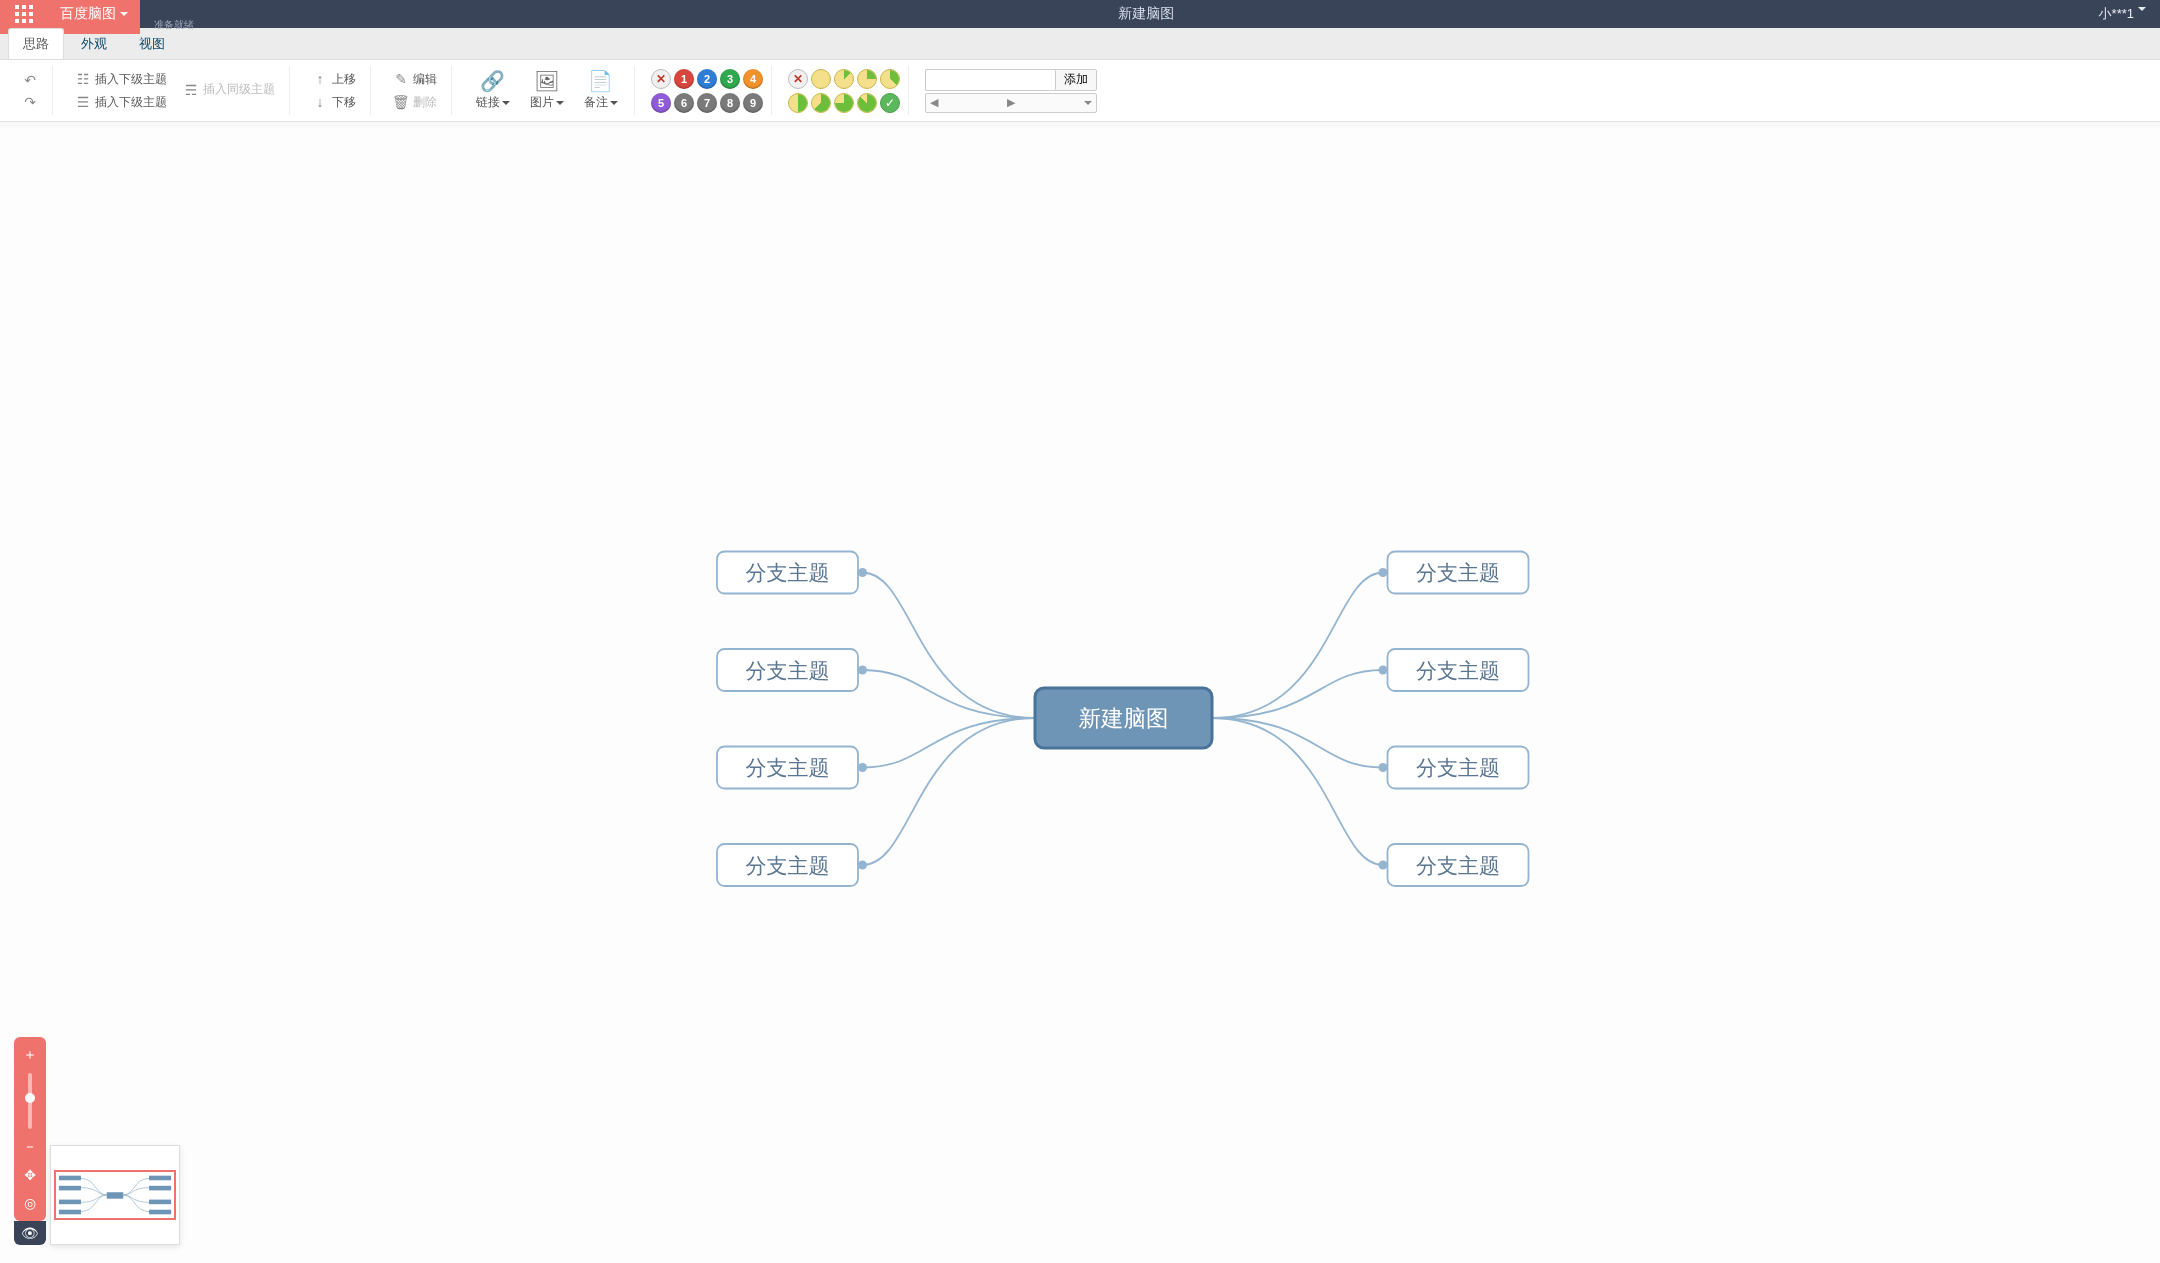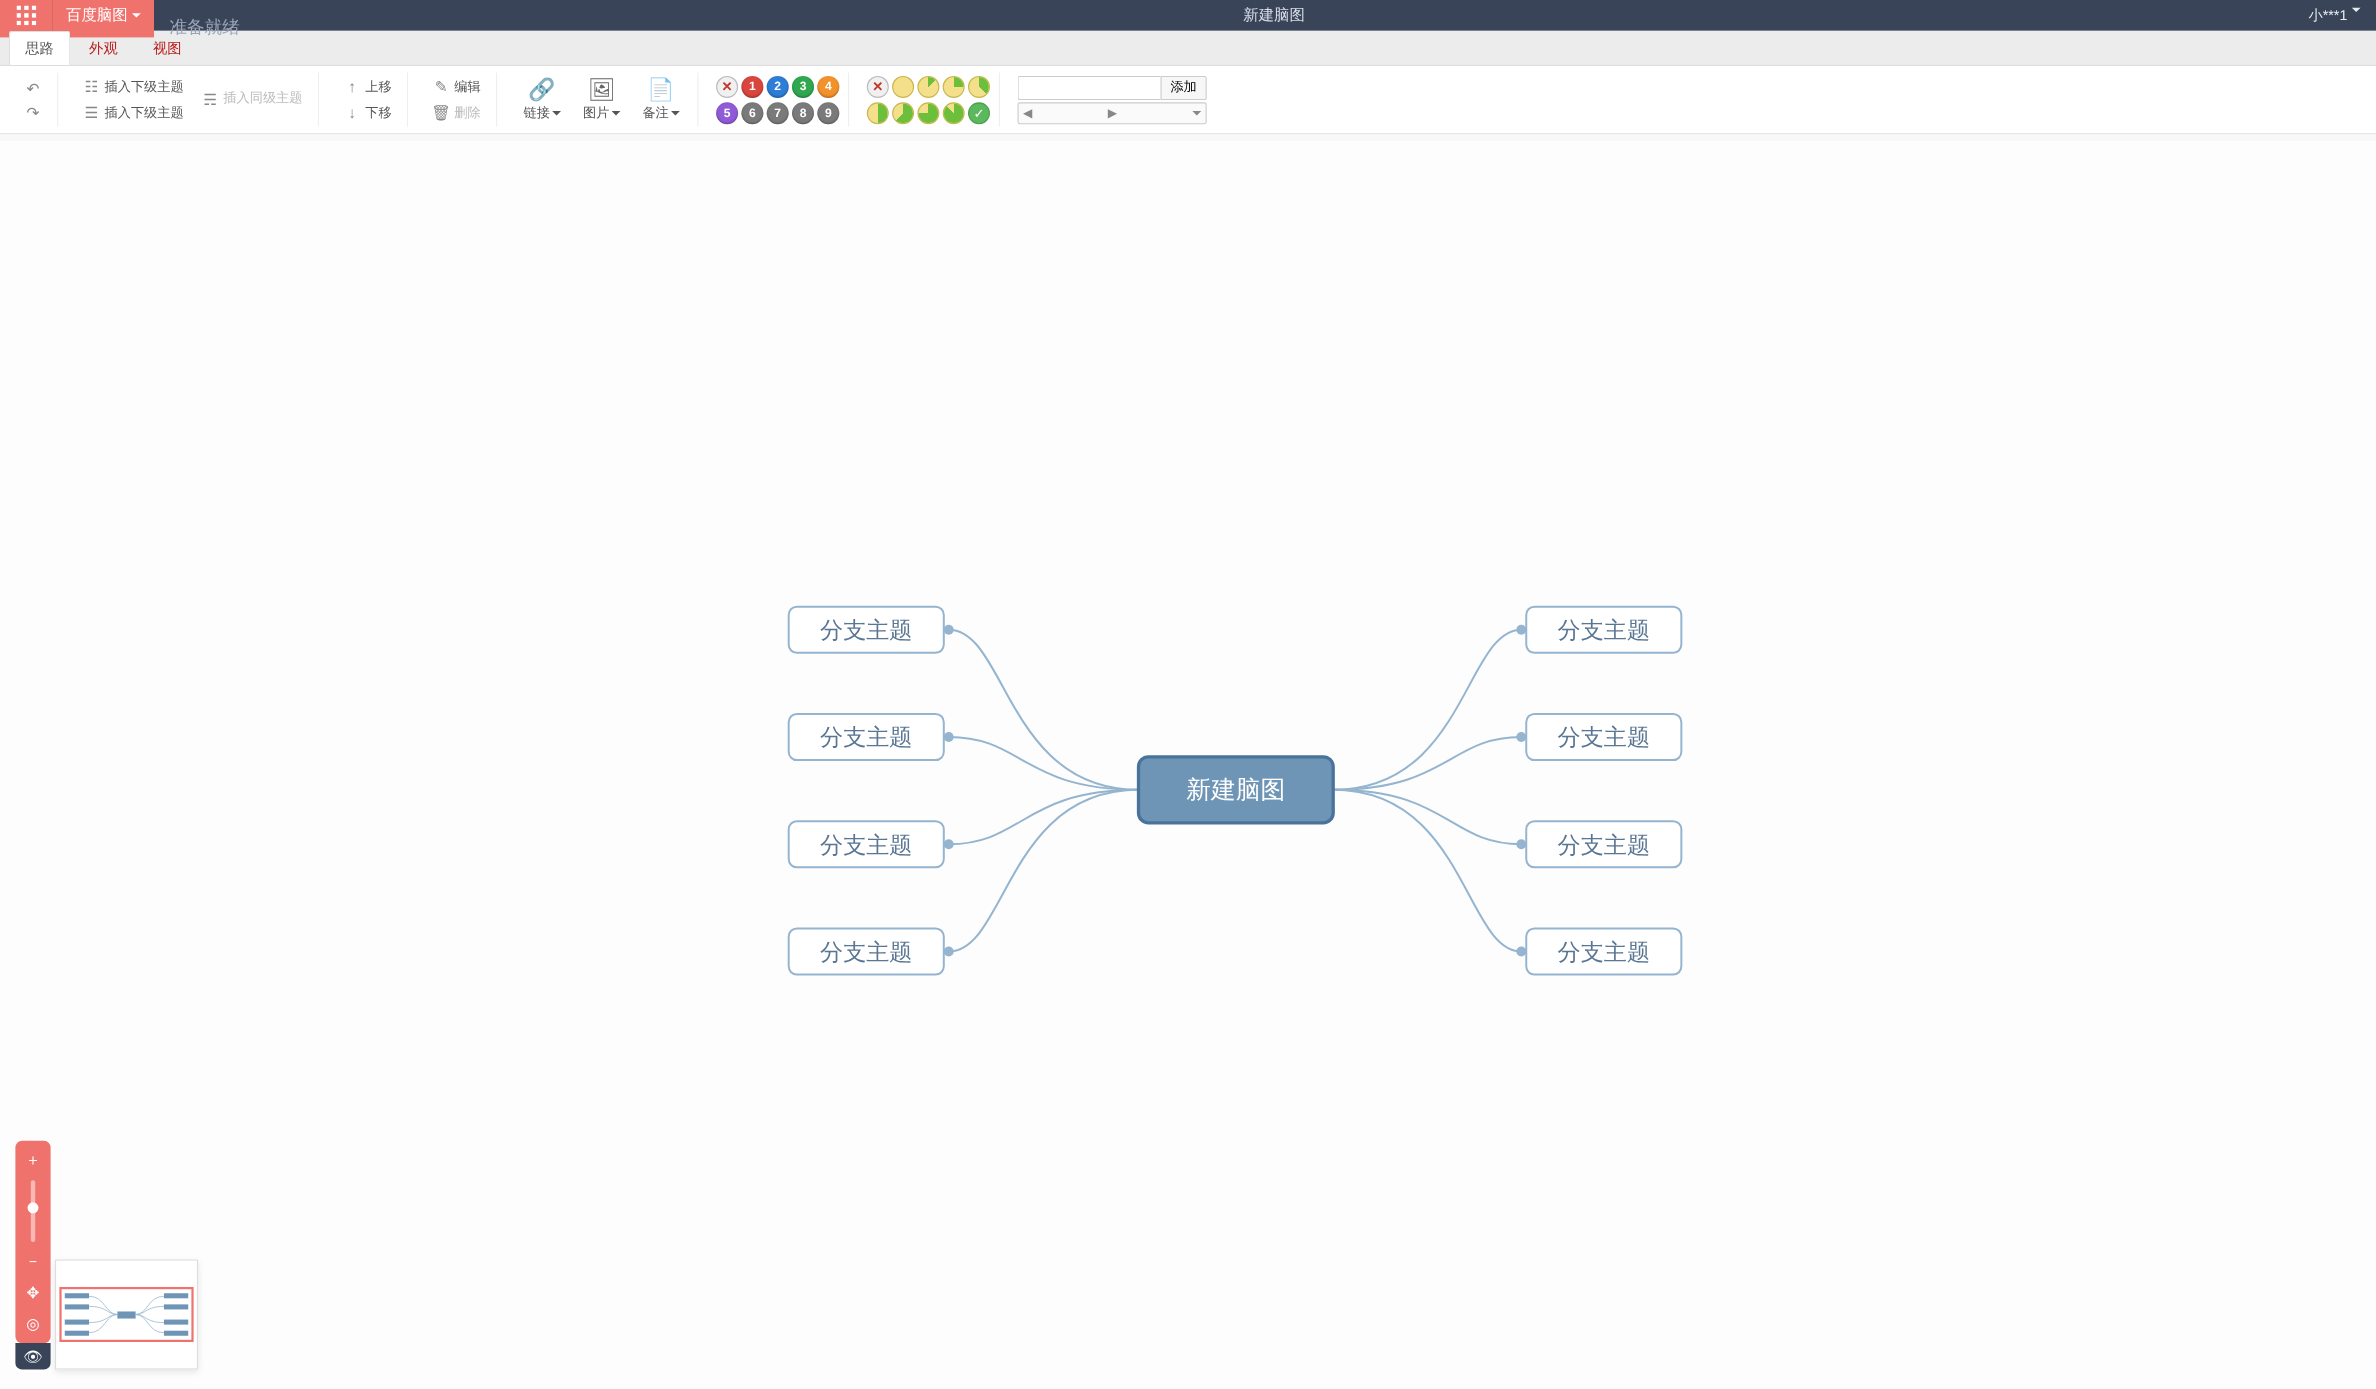--- a/index.html
+++ b/index.html
@@ -2,27 +2,27 @@
 <html><head>
 <meta charset="utf-8">
 <style>
   * { box-sizing: border-box; margin: 0; padding: 0; }
   html, body { width: 100%; height: 100%; font-family: "Microsoft YaHei", Arial, sans-serif; font-size: 13px; color: #333; background: #f8f8f8; }
   
   .topbar { display:flex; align-items:center; height:28px; background:#394459; color:#ccd4e0; }
   .topbar .logo-btn { width:48px; height:40px; background:#f0726c; display:flex; align-items:center; justify-content:center; }
   .topbar .logo-btn svg{width:18px;height:18px;fill:#fff;}
   .topbar .app-name { background:#f0726c; height:40px; display:flex; align-items:center; padding:0 12px; color:#fff; font-size:14px; gap:4px;}
-  .topbar .status { padding:0 14px; font-size:16px; color:#9aa6b8;margin-top:22px; }
+  .topbar .status { padding:0 14px; font-size:10px; color:#9aa6b8;margin-top:22px; }
   .topbar .doc-title { flex:1; text-align:center; font-size:14px; color:#d8dee9; }
   .topbar .user { padding:0 14px; font-size:13px; color:#e6ebf2; display:flex; align-items:flex-start; gap:4px;}
   .caret { display:inline-block; border:4px solid transparent; border-top-color:currentColor; transform:translateY(2px); }
   
   .ribbon-tabs { height:32px; background:#ececec; display:flex; padding:0 8px; gap:2px; border-bottom:1px solid #ddd;}
-  .ribbon-tab { padding:6px 14px; font-size:13px; color:#b91c1c; cursor:pointer; border:1px solid transparent; border-bottom:none; border-radius:3px 3px 0 0;}
+  .ribbon-tab { padding:6px 14px; font-size:13px; color:#0c4a6e; cursor:pointer; border:1px solid transparent; border-bottom:none; border-radius:3px 3px 0 0;}
   .ribbon-tab.active { background:#fff; color:#555; border-color:#ddd;}
   
   .toolbar { background:#fff; border-bottom:1px solid #e3e3e3; padding:6px 8px; display:flex; align-items:stretch; gap:8px; min-height:56px;}
   .tool-group { display:flex; align-items:center; padding:0 8px; border-right:1px solid #eee; gap:4px;}
   .tool-group:last-child{border-right:none;}
   .tool-col { display:flex; flex-direction:column; gap:2px; justify-content:center;}
   .tool-btn { display:flex; align-items:center; gap:4px; padding:2px 6px; font-size:12px; color:#555; border-radius:3px; white-space:nowrap;}
   .tool-btn.disabled { color:#bbb; }
   .tool-btn .ico{width:16px;height:16px;display:inline-flex;align-items:center;justify-content:center;font-size:14px;color:#888;}
   .tool-big { display:flex; flex-direction:column; align-items:center; justify-content:center; gap:2px; padding:4px 8px; font-size:12px; color:#555;}

